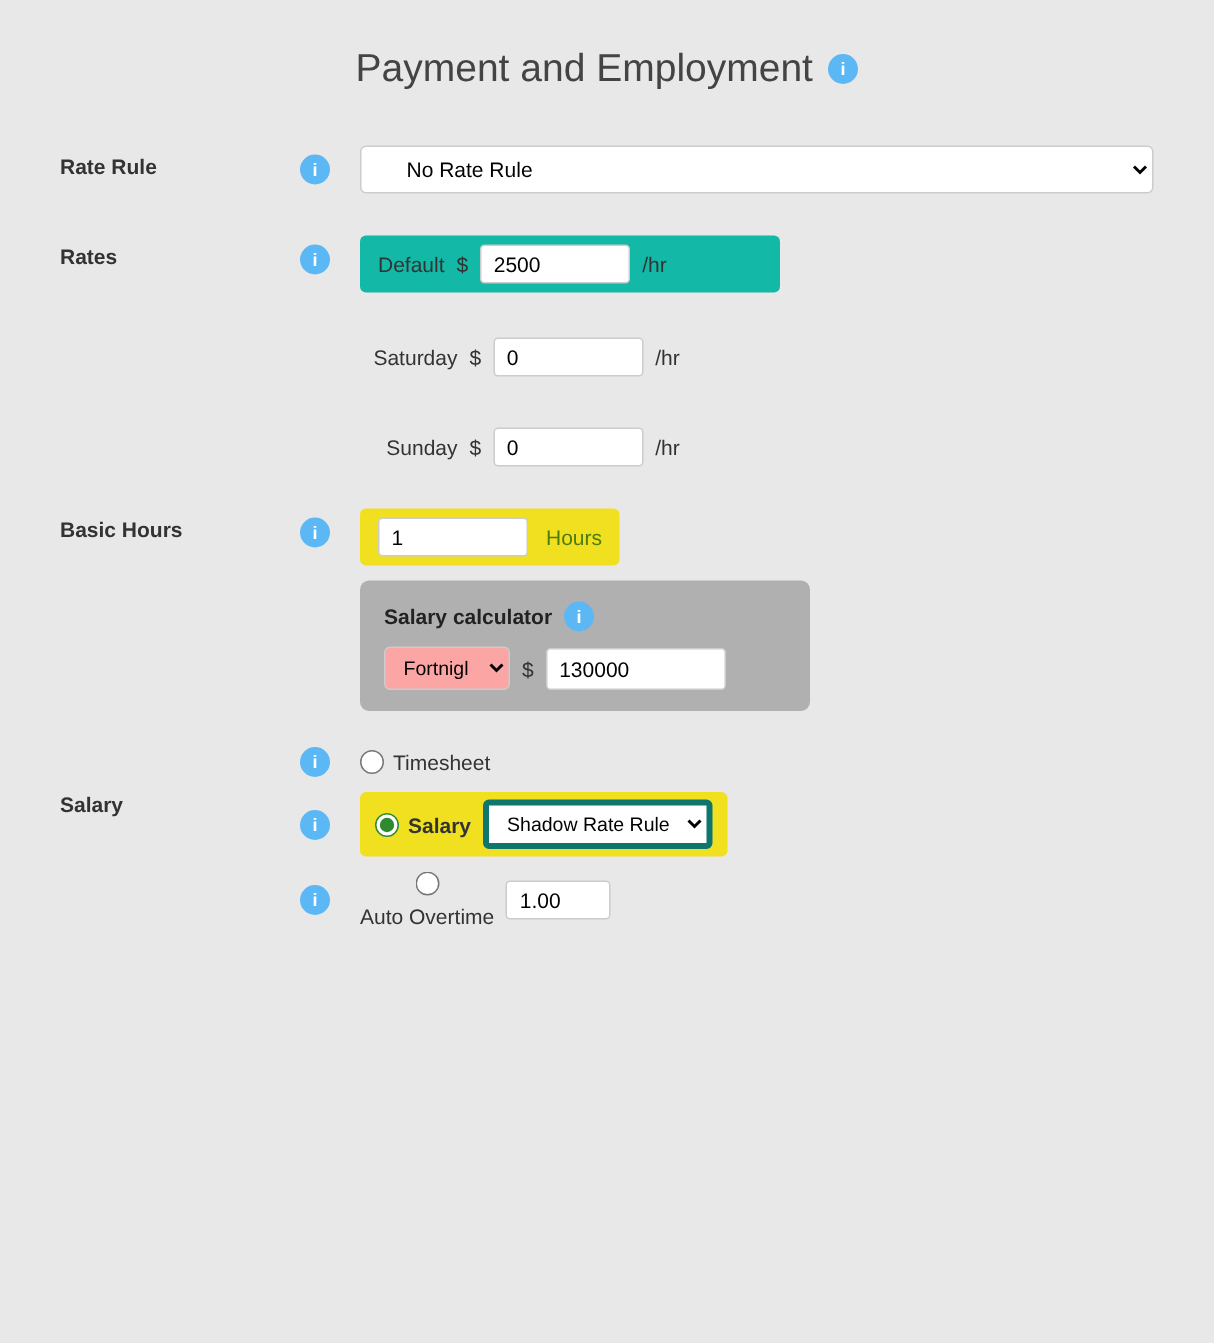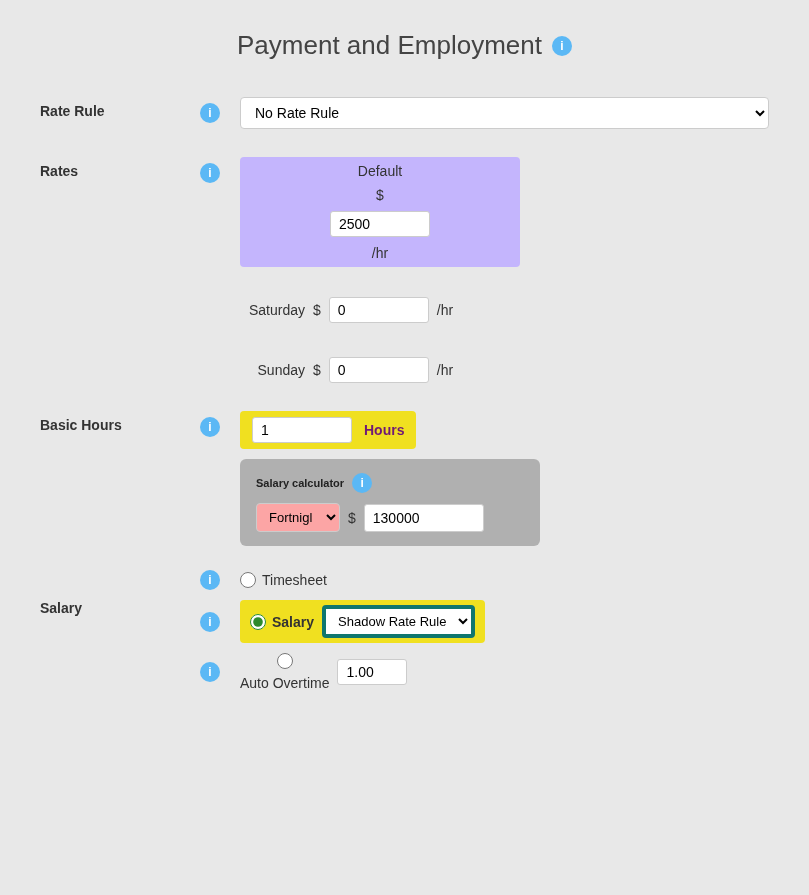--- a/index.html
+++ b/index.html
@@ -70,40 +70,39 @@
       flex-shrink: 0;
     }
     .control-col {
       flex: 1;
       display: flex;
       flex-direction: column;
       gap: 10px;
     }
     
     select.rate-rule-select {
-      padding: 6px 10px;
+      padding: 6px 26px;
       border: 1px solid #ccc;
       border-radius: 4px;
       font-size: 14px;
       background: white;
       min-width: 180px;
       cursor: pointer;
       appearance: auto;
     }
     
     .highlight-row {
-      background: #c4b5fd;
+      background: #14b8a6;
       border-radius: 4px;
       display: flex;
       align-items: center;
       padding: 6px 12px;
       gap: 8px;
       min-width: 280px;
       align-self: flex-start;
-      flex-direction: column;
     }
     .highlight-row .label-text {
       font-size: 14px;
       color: #333;
     }
     .highlight-row .dollar-sign {
       font-size: 14px;
       color: #333;
     }
     .highlight-row input {
@@ -160,42 +159,42 @@
     .hours-highlight-row input {
       border: 1px solid #ccc;
       border-radius: 3px;
       padding: 4px 8px;
       font-size: 14px;
       width: 100px;
       background: white;
     }
     .hours-highlight-row .hours-label {
       font-size: 14px;
-      font-weight: 700;
-      color: #701a75;
+      font-weight: 400;
+      color: #4d7c0f;
     }
     
     .salary-calculator-box {
       background: #b0b0b0;
       border-radius: 6px;
       padding: 14px 16px;
       display: flex;
       flex-direction: column;
       gap: 10px;
       min-width: 300px;
       align-self: flex-start;
     }
     .salary-calc-title-row {
       display: flex;
       align-items: center;
       gap: 8px;
     }
     .salary-calc-title {
       font-weight: 700;
-      font-size: 11px;
+      font-size: 14px;
       color: #222;
     }
     .salary-calc-inputs {
       display: flex;
       align-items: center;
       gap: 8px;
     }
     .salary-calc-inputs select {
       padding: 5px 8px;
       border: 1px solid #ccc;

